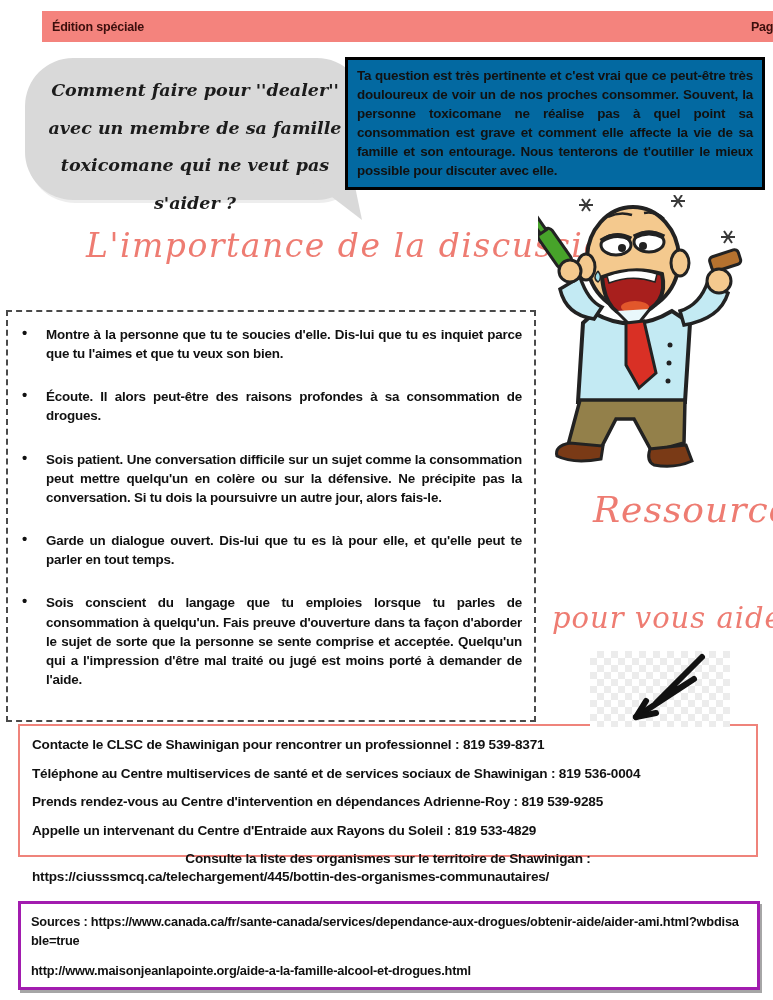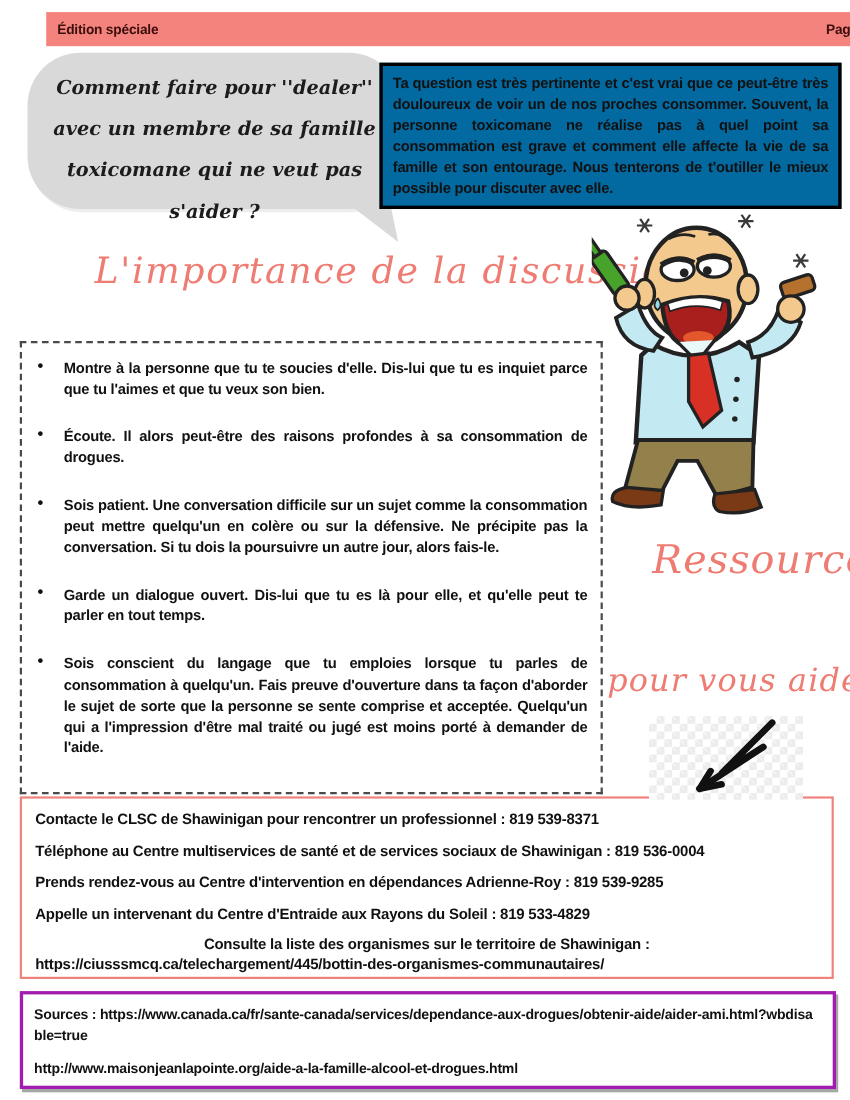--- a/index.html
+++ b/index.html
@@ -5,21 +5,21 @@
   html,body{margin:0;padding:0;background:#fff;}
   .page{position:relative;width:773px;height:1000px;background:#fff;overflow:hidden;
         font-family:"Liberation Sans",sans-serif;}
 
   
   .topbar{position:absolute;left:42px;top:11px;width:758px;height:31px;background:#f4837d;
           display:flex;justify-content:space-between;align-items:center;padding:0 10px;box-sizing:border-box;}
   .topbar span{font-weight:bold;font-size:12.5px;color:#3c0f0d;letter-spacing:-.2px;}
 
   
-  .bubble{position:absolute;left:25px;top:48px;width:340px;height:142px;background:#d9d9d9;
+  .bubble{position:absolute;left:25px;top:58px;width:340px;height:142px;background:#d9d9d9;
           border-radius:48px;box-shadow:2px 3px 0 rgba(0,0,0,.07);}
   .bubble p{margin:0;padding:14px 20px 0 20px;text-align:center;
             font-family:"DejaVu Serif",serif;font-style:italic;font-weight:bold;
             font-size:17.5px;line-height:2.15;color:#1c1c1c;}
   .bubble-tail{position:absolute;left:300px;top:172px;}
 
   
   .answer{position:absolute;left:345px;top:57px;width:420px;height:133px;border:3px solid #000;
           box-sizing:border-box;background:#0369a1;}
   .answer p{margin:0;padding:6px 9px;text-align:justify;font-weight:bold;font-size:13.4px;
@@ -28,36 +28,36 @@
   
   .script{position:absolute;font-family:"DejaVu Serif",serif;font-style:italic;color:#ee7c72;}
   .title-discussion{left:86px;top:226px;font-size:33px;letter-spacing:1.5px;white-space:nowrap;}
   .title-res1{left:593px;top:489px;font-size:36px;letter-spacing:1px;white-space:nowrap;}
   .title-res2{left:552px;top:601px;font-size:29px;letter-spacing:1px;white-space:nowrap;}
 
   
   .cartoon{position:absolute;left:538px;top:195px;}
 
   
-  .tips{position:absolute;left:18px;top:310px;width:530px;height:412px;border:2px dashed #4a4a4a;
+  .tips{position:absolute;left:6px;top:310px;width:530px;height:412px;border:2px dashed #4a4a4a;
         box-sizing:border-box;background:#fff;padding:13px 12px 0 8px;}
   .tip{position:relative;margin:0 0 24px 0;padding-left:30px;}
   .tip::before{content:"\2022";position:absolute;left:6px;top:-1px;font-size:15px;font-weight:bold;color:#111;}
   .tip span{display:block;text-align:justify;font-weight:bold;font-size:13.4px;line-height:1.43;
             color:#111;letter-spacing:-.2px;}
 
   
   .arrow-wrap{position:absolute;left:590px;top:651px;width:140px;height:76px;z-index:3;
     background:
       linear-gradient(45deg,#ececec 25%,transparent 25%,transparent 75%,#ececec 75%),
       linear-gradient(45deg,#ececec 25%,transparent 25%,transparent 75%,#ececec 75%);
     background-size:14px 14px;background-position:0 0,7px 7px;background-color:#fff;}
 
   
-  .resources{position:absolute;left:18px;top:724px;width:740px;height:166px;border:2px solid #ef837b;
+  .resources{position:absolute;left:18px;top:724px;width:740px;height:133px;border:2px solid #ef837b;
              box-sizing:border-box;background:#fff;padding:11px 12px 0 12px;}
   .resources p{margin:0 0 13.5px 0;font-weight:bold;font-size:13.6px;color:#111;letter-spacing:-.2px;}
   .resources p.tight{margin-bottom:3px;text-align:center;}
   .resources p.url{margin-bottom:0;}
 
   
   .sources{position:absolute;left:18px;top:901px;width:742px;height:89px;border:3px solid #a21caf;
            box-sizing:border-box;background:#fff;padding:9px 12px 0 10px;box-shadow:2px 3px 0 rgba(0,0,0,.35);}
   .sources p{margin:0 0 12px 0;font-weight:bold;font-size:12.8px;line-height:1.45;color:#111;letter-spacing:-.2px;
              word-break:break-all;}

